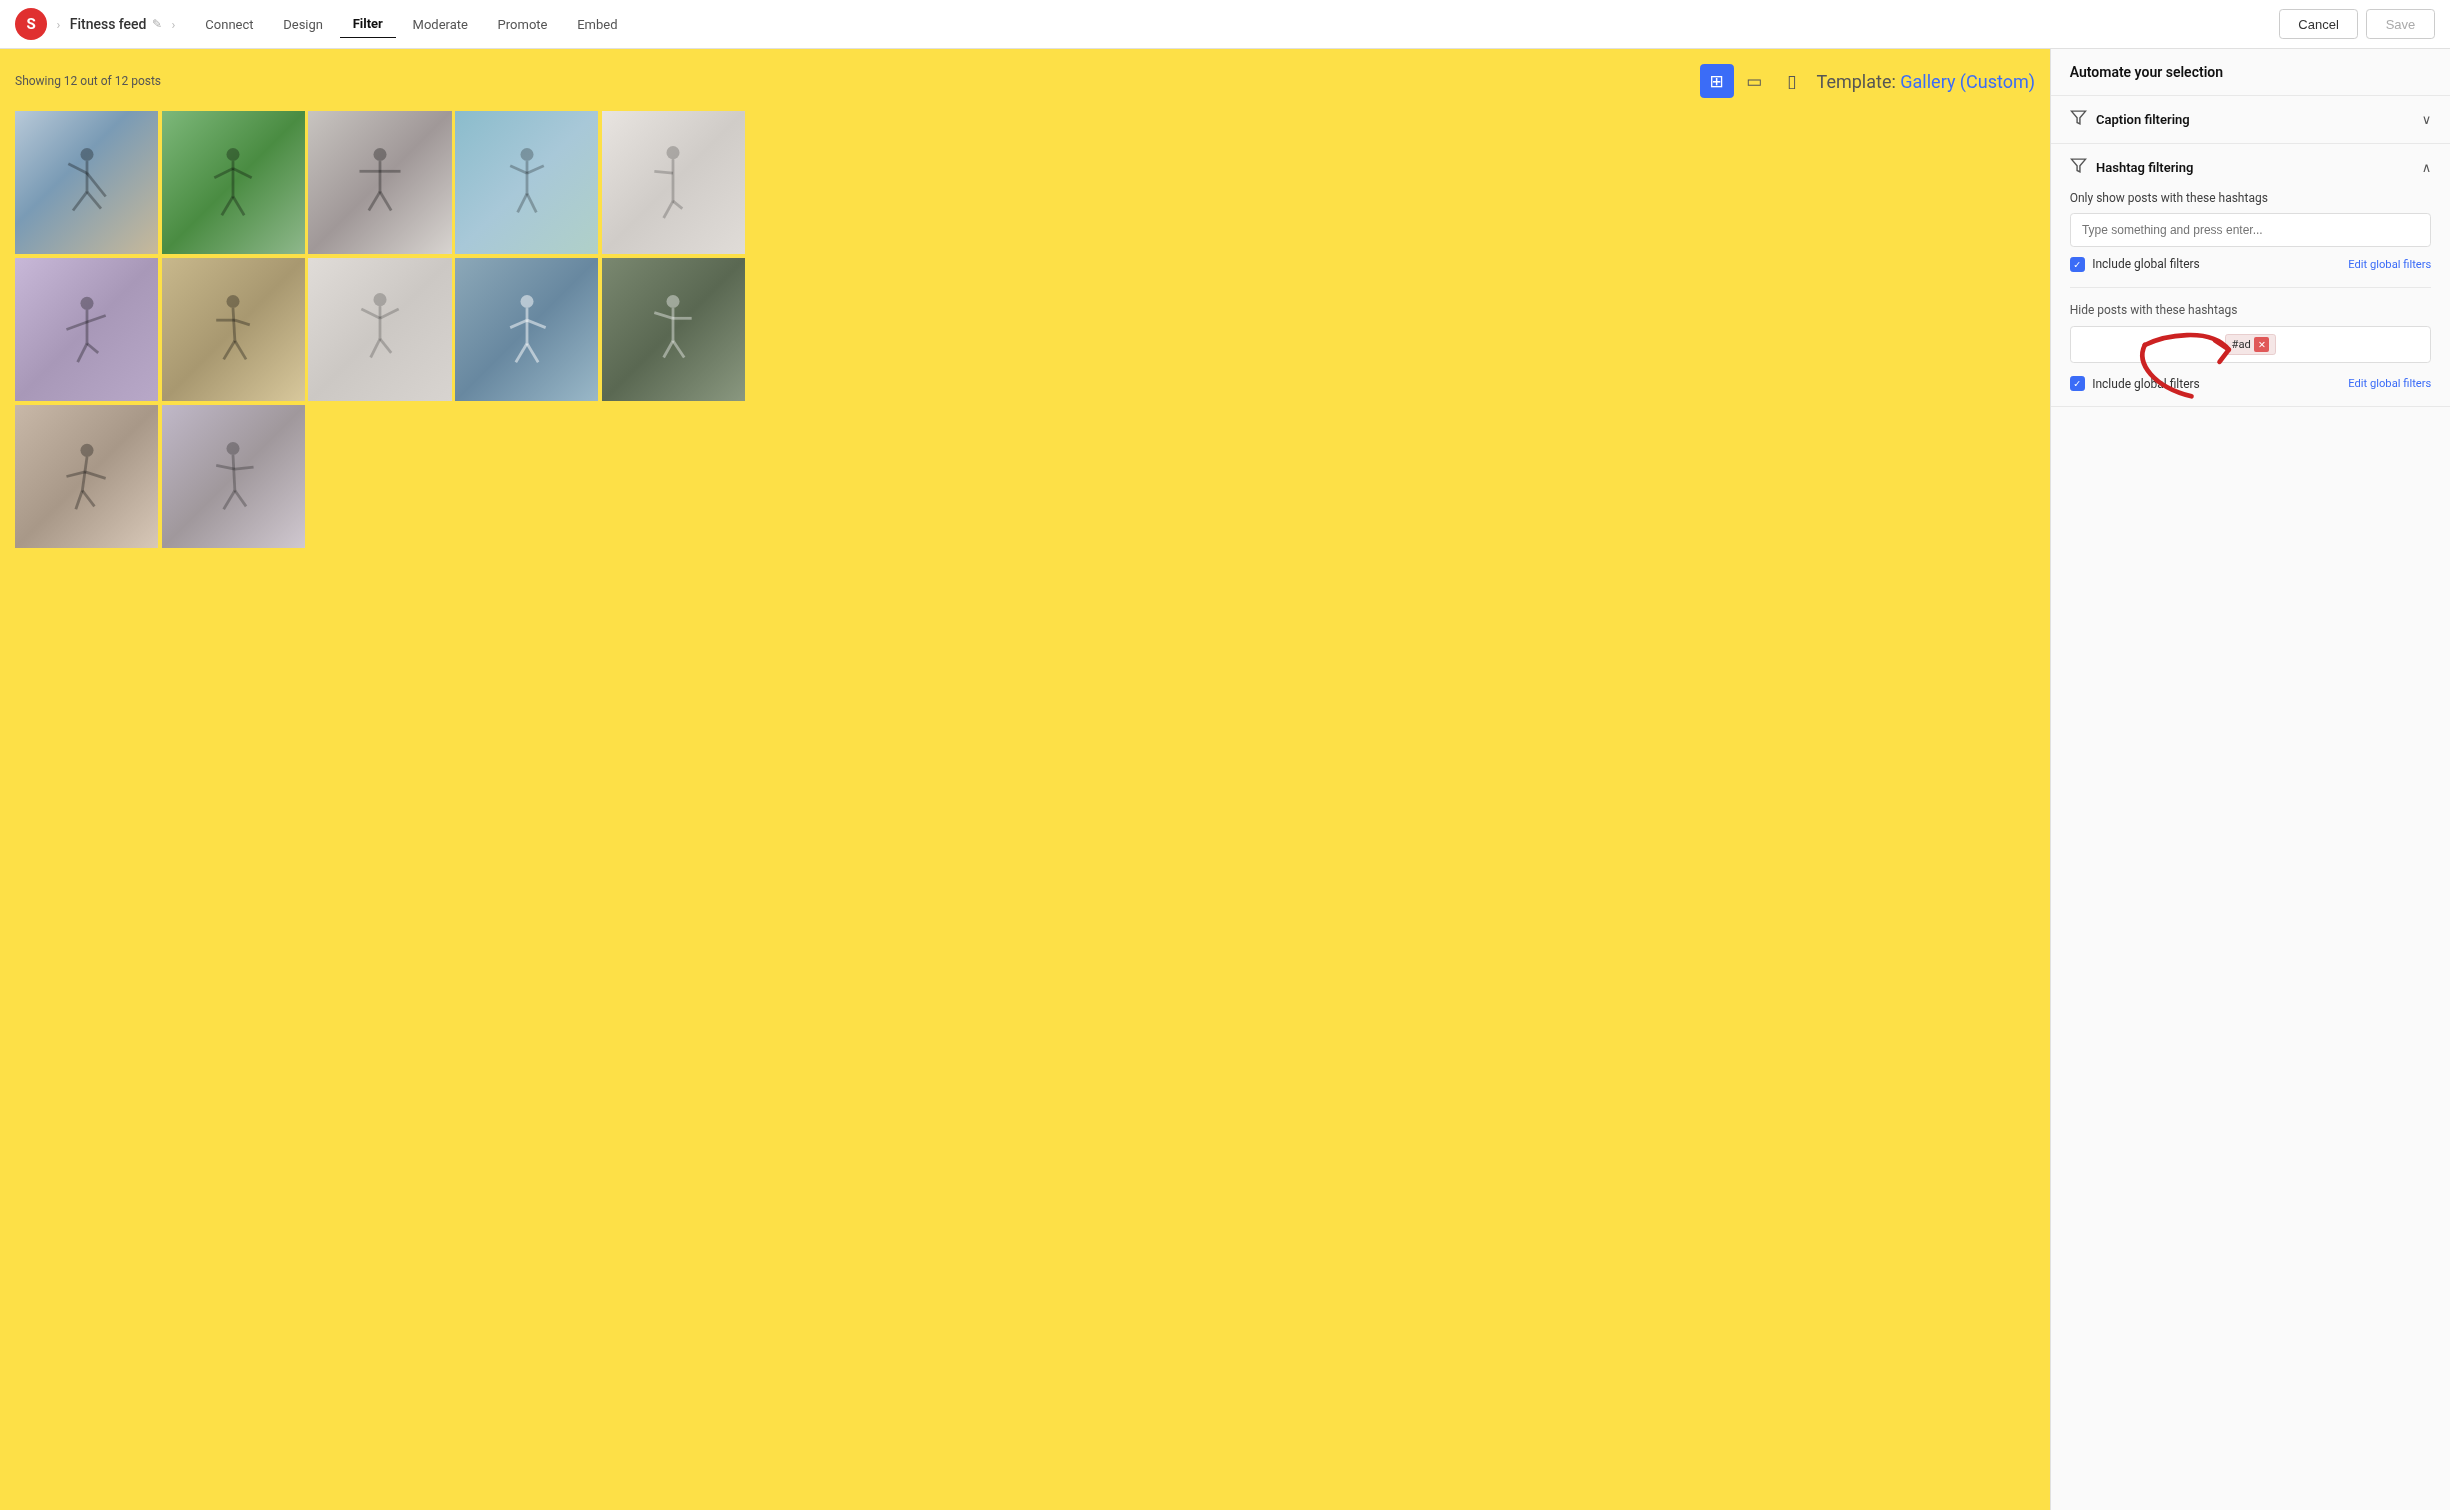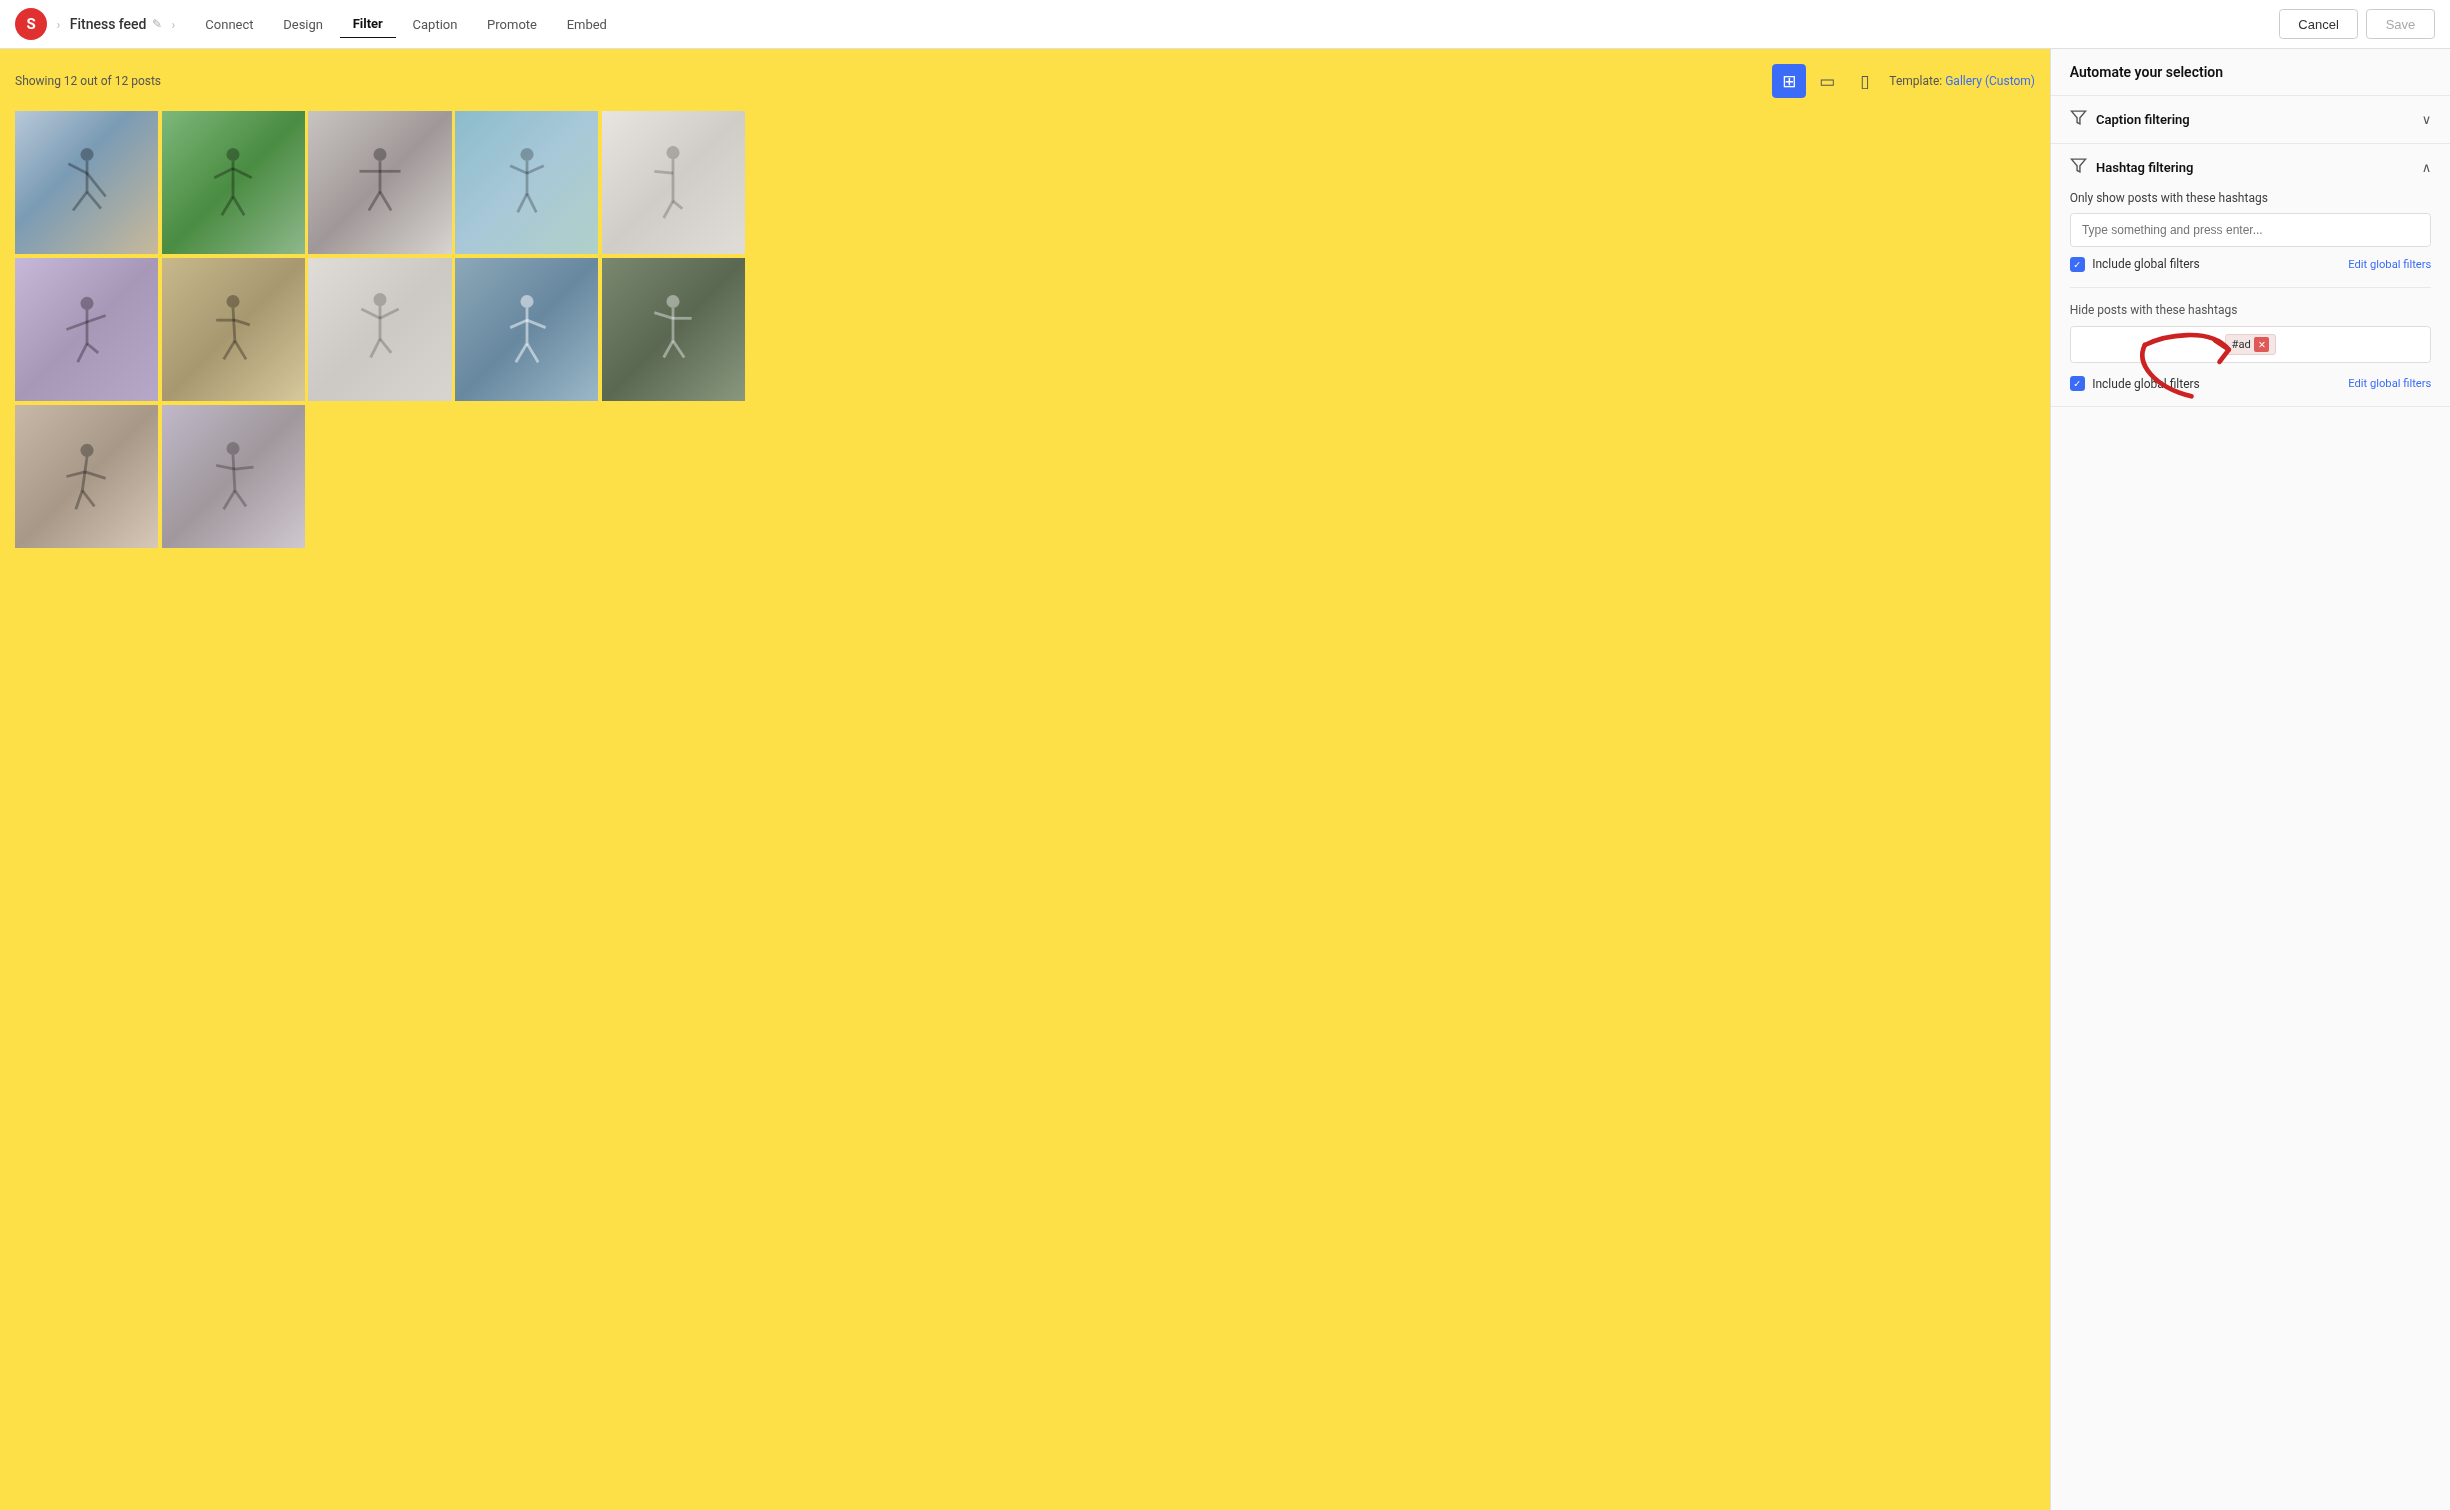--- a/index.html
+++ b/index.html
@@ -128,21 +128,21 @@
       font-size: 17px;
       color: #555;
     }
     .view-btn.active {
       background: #3b6cf7;
       color: white;
       border-color: #3b6cf7;
     }
     .template-label {
       margin-left: auto;
-      font-size: 12px;
+      font-size: 18px;
       color: #555;
     }
     .template-link {
       color: #3b6cf7;
       text-decoration: none;
     }
 
     
     .img-grid {
       display: grid;
@@ -328,21 +328,21 @@
   <div class="breadcrumb-title">
     <span>Fitness feed</span>
     <span class="edit-icon">✎</span>
   </div>
   <span class="breadcrumb-sep">›</span>
 
   <nav class="nav-tabs">
     <a class="nav-tab">Connect</a>
     <a class="nav-tab">Design</a>
     <a class="nav-tab active">Filter</a>
-    <a class="nav-tab">Caption</a>
+    <a class="nav-tab">Moderate</a>
     <a class="nav-tab">Promote</a>
     <a class="nav-tab">Embed</a>
   </nav>
 
   <div class="topbar-actions">
     <button class="btn-cancel">Cancel</button>
     <button class="btn-save">Save</button>
   </div>
 </div>
 

